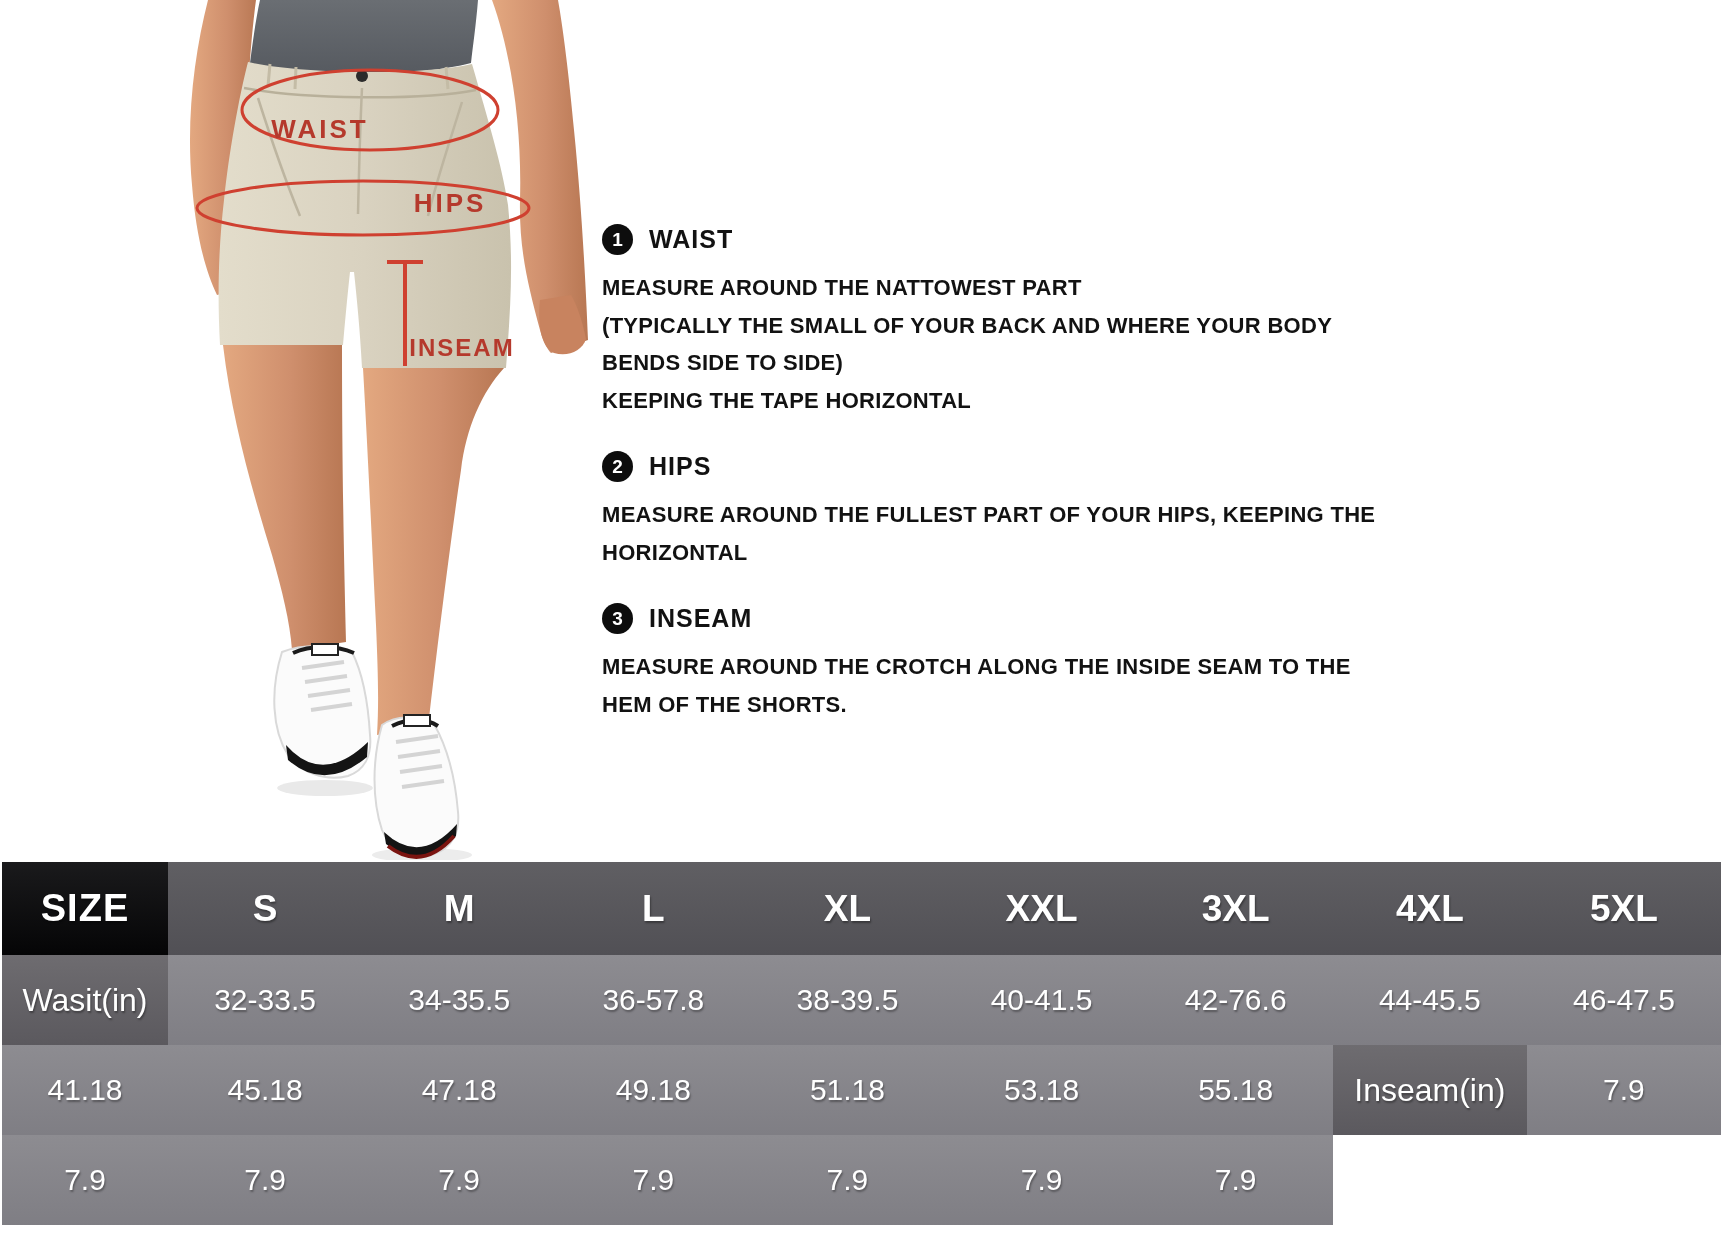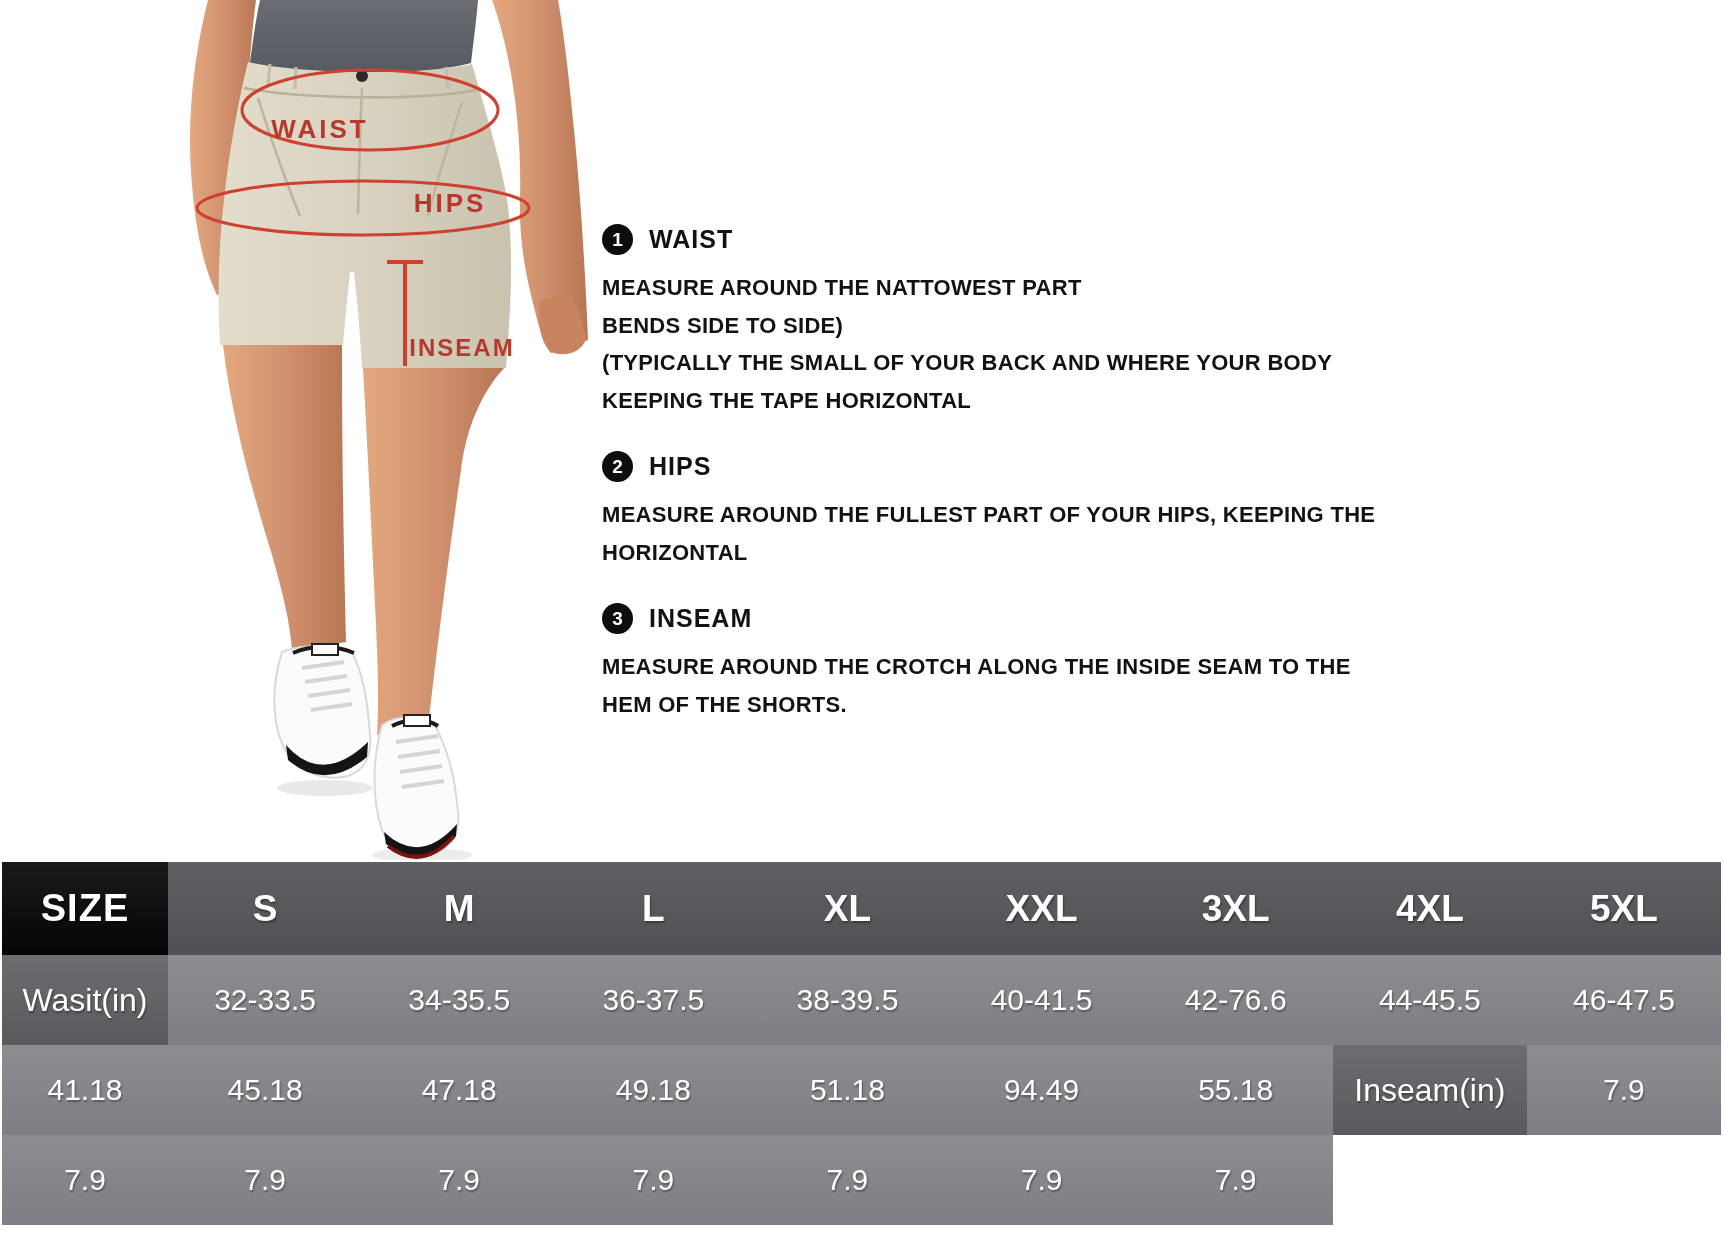--- a/index.html
+++ b/index.html
@@ -142,22 +142,22 @@
 
   <div id="instructions">
 
     <div class="inst-section">
       <div class="inst-head">
         <span class="num-badge">1</span>
         <span class="inst-title">WAIST</span>
       </div>
       <div class="inst-lines">
         <p>MEASURE AROUND THE NATTOWEST PART</p>
+        <p>(TYPICALLY THE SMALL OF YOUR BACK AND WHERE YOUR BODY</p>
         <p>BENDS SIDE TO SIDE)</p>
-        <p>(TYPICALLY THE SMALL OF YOUR BACK AND WHERE YOUR BODY</p>
         <p>KEEPING THE TAPE HORIZONTAL</p>
       </div>
     </div>
 
     <div class="inst-section">
       <div class="inst-head">
         <span class="num-badge">2</span>
         <span class="inst-title">HIPS</span>
       </div>
       <div class="inst-lines">
@@ -187,33 +187,33 @@
     <div class="tcell col-head">L</div>
     <div class="tcell col-head">XL</div>
     <div class="tcell col-head">XXL</div>
     <div class="tcell col-head">3XL</div>
     <div class="tcell col-head">4XL</div>
     <div class="tcell col-head">5XL</div>
 
     <div class="tcell row-label">Wasit(in)</div>
     <div class="tcell value">32-33.5</div>
     <div class="tcell value">34-35.5</div>
-    <div class="tcell value">36-37.5</div>
+    <div class="tcell value">36-57.8</div>
     <div class="tcell value">38-39.5</div>
     <div class="tcell value">40-41.5</div>
     <div class="tcell value">42-76.6</div>
     <div class="tcell value">44-45.5</div>
     <div class="tcell value">46-47.5</div>
 
     <div class="tcell value">41.18</div>
     <div class="tcell value">45.18</div>
     <div class="tcell value">47.18</div>
     <div class="tcell value">49.18</div>
     <div class="tcell value">51.18</div>
-    <div class="tcell value">94.49</div>
+    <div class="tcell value">53.18</div>
     <div class="tcell value">55.18</div>
 
     <div class="tcell row-label">Inseam(in)</div>
     <div class="tcell value">7.9</div>
     <div class="tcell value">7.9</div>
     <div class="tcell value">7.9</div>
     <div class="tcell value">7.9</div>
     <div class="tcell value">7.9</div>
     <div class="tcell value">7.9</div>
     <div class="tcell value">7.9</div>

